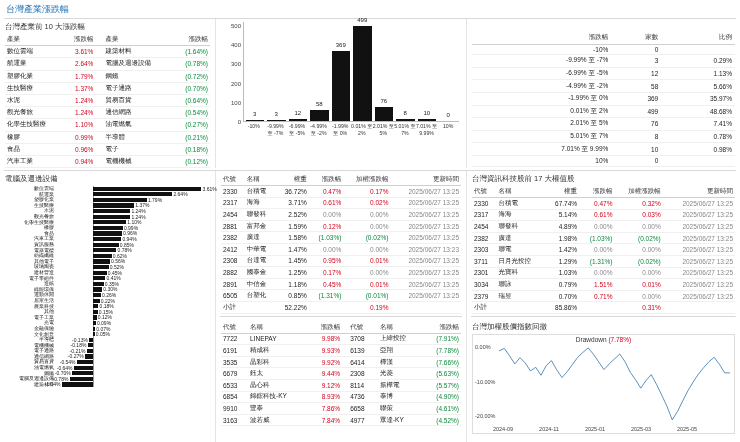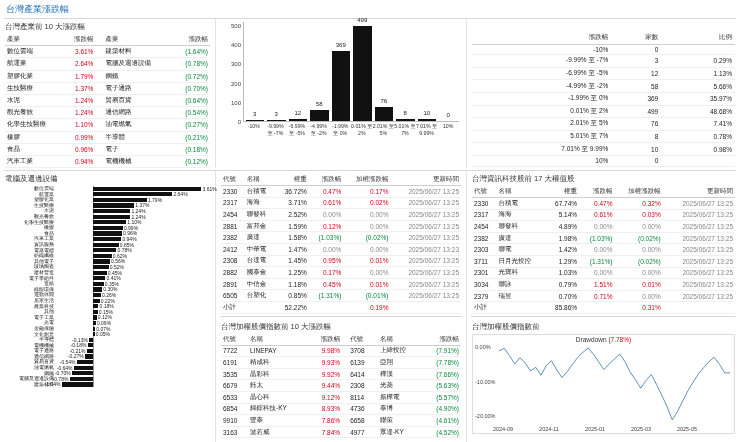--- a/index.html
+++ b/index.html
@@ -671,21 +671,20 @@
    <td>52.22%</td>
    <td></td>
    <td class="red">0.19%</td>
               <td></td>
             </tr>
           </tbody>
       </table>
     </div>
     <div class="hr" style="margin:2px 4px"></div>
     <div class="panel">
-      <div class="panel-title">台灣加權股價指數前 10 大漲跌幅</div>
       <table>
         <thead>
             <tr>
           <th class="l">代號</th>
           <th class="l">名稱</th>
           <th>漲跌幅</th>
           <th class="l" style="padding-left:8px">代號</th>
           <th class="l">名稱</th>
           <th>漲跌幅</th>
         </tr>
@@ -854,21 +853,21 @@
    <td>85.86%</td>
    <td></td>
    <td class="red">0.31%</td>
               <td></td>
             </tr>
           </tbody>
       </table>
     </div>
     <div class="hr" style="margin:2px 4px"></div>
     <div class="panel">
-      <div class="panel-title">台灣加權股價指數前</div>
+      <div class="panel-title">台灣加權股價指數回撤</div>
       <div class="dd-wrap">
         <div class="dd-title">
           <span>Drawdown</span>
           <span class="v">(7.78%)</span>
         </div>
         <div id="ddlabels">
             <div class="dd-yl" style="top: 12px;">0.00%</div>
             <div class="dd-yl" style="top: 46.5455px;">-10.00%</div>
             <div class="dd-yl" style="top: 81.0909px;">-20.00%</div>
             <div class="dd-xl" style="left: 30px;">2024-09</div>

